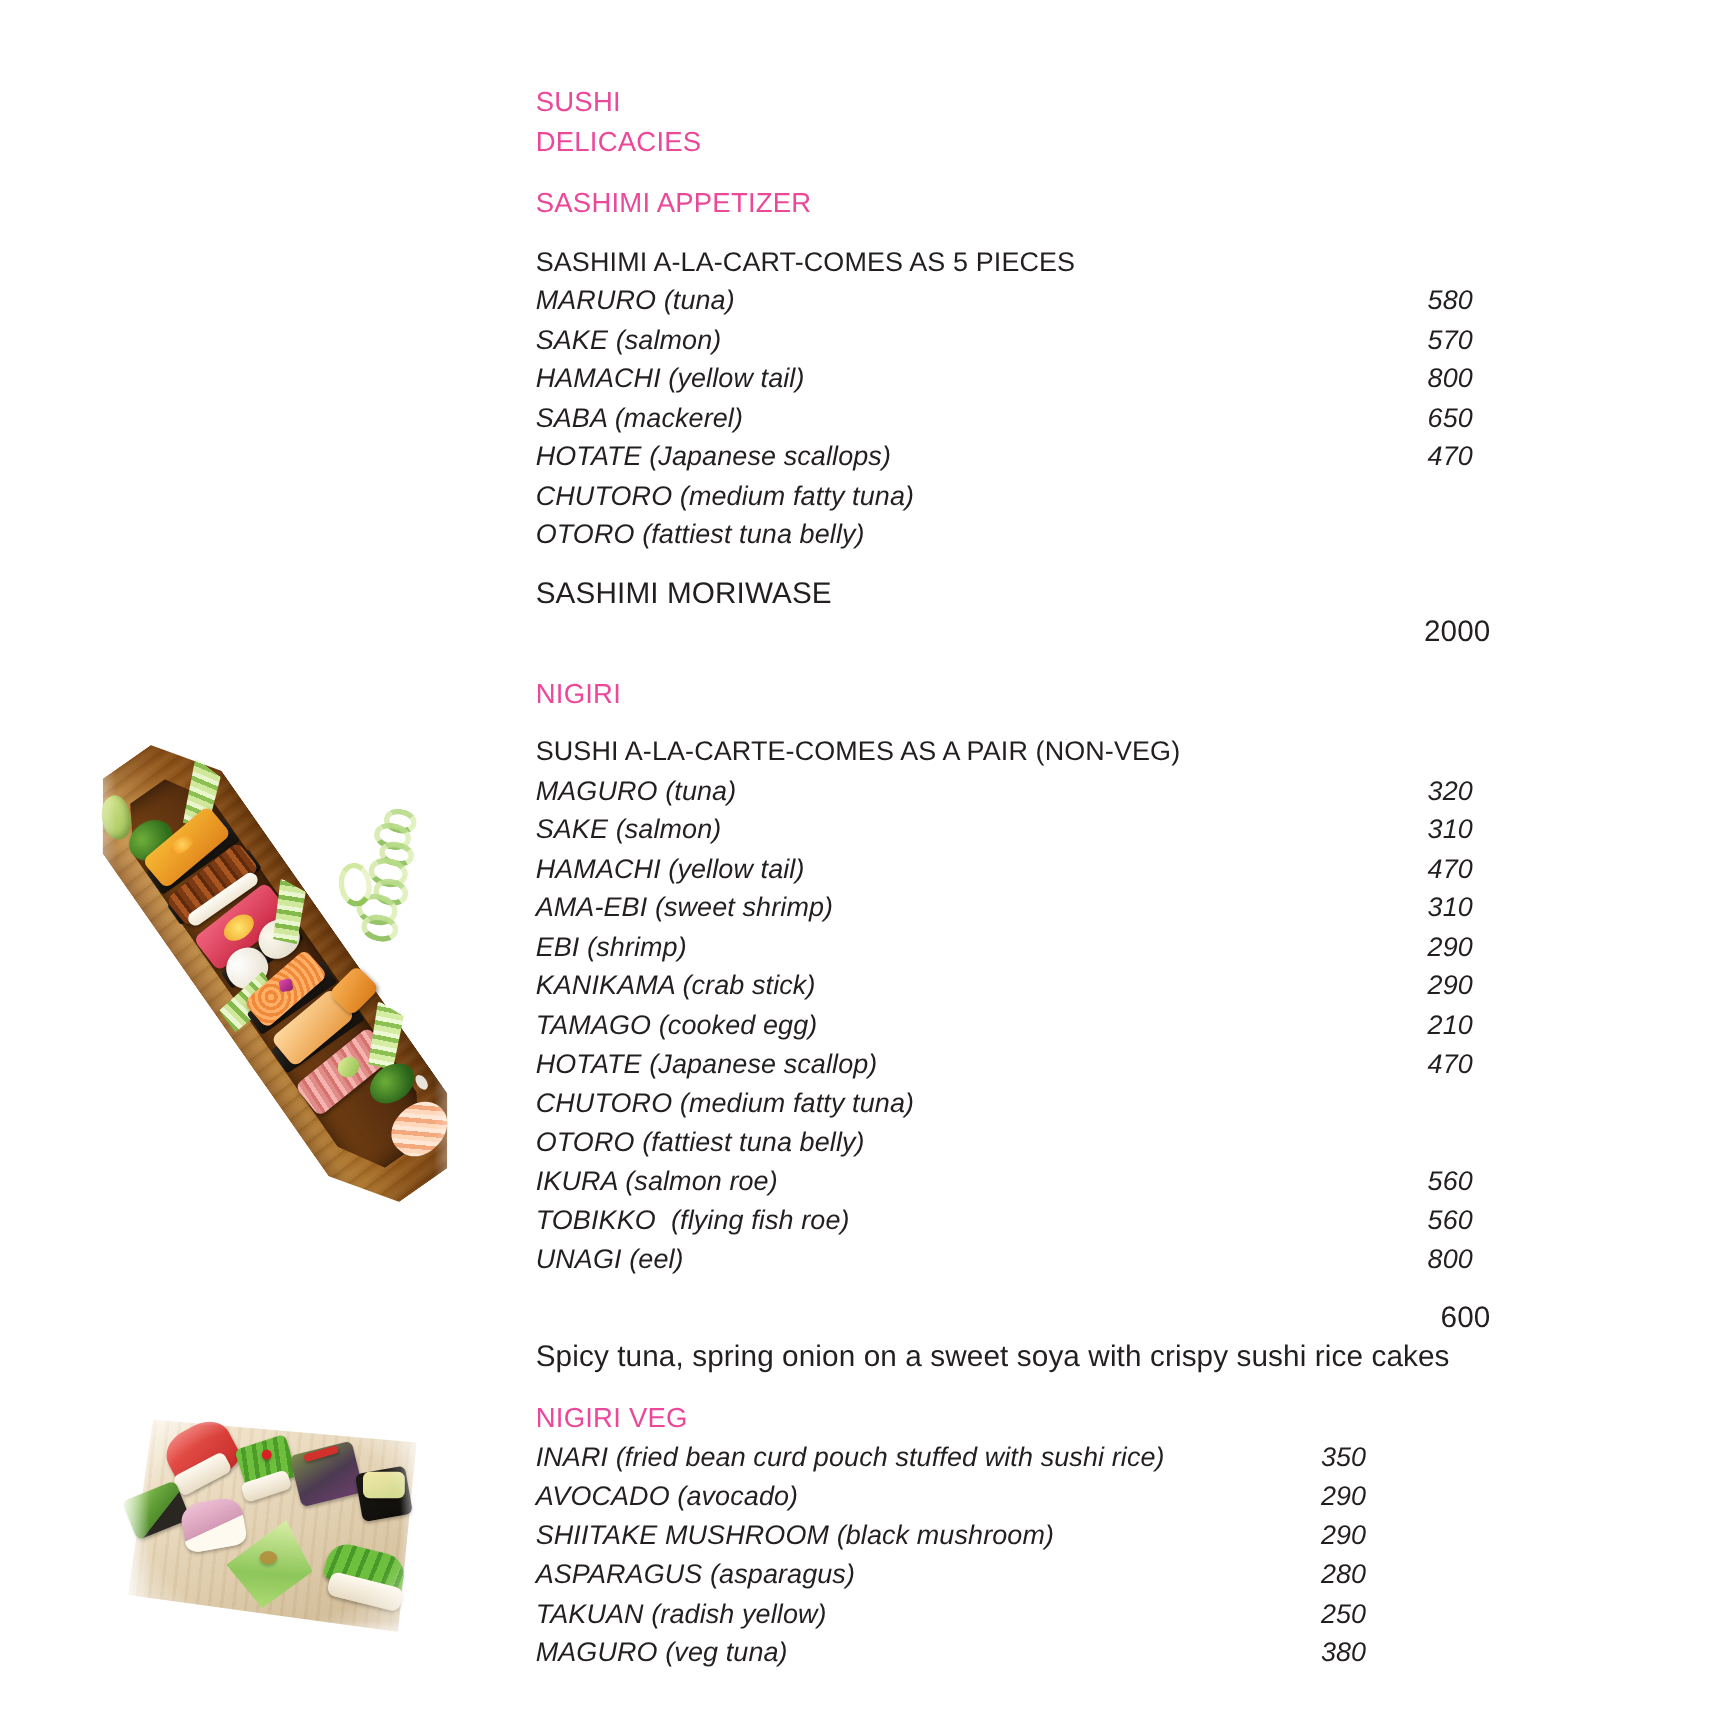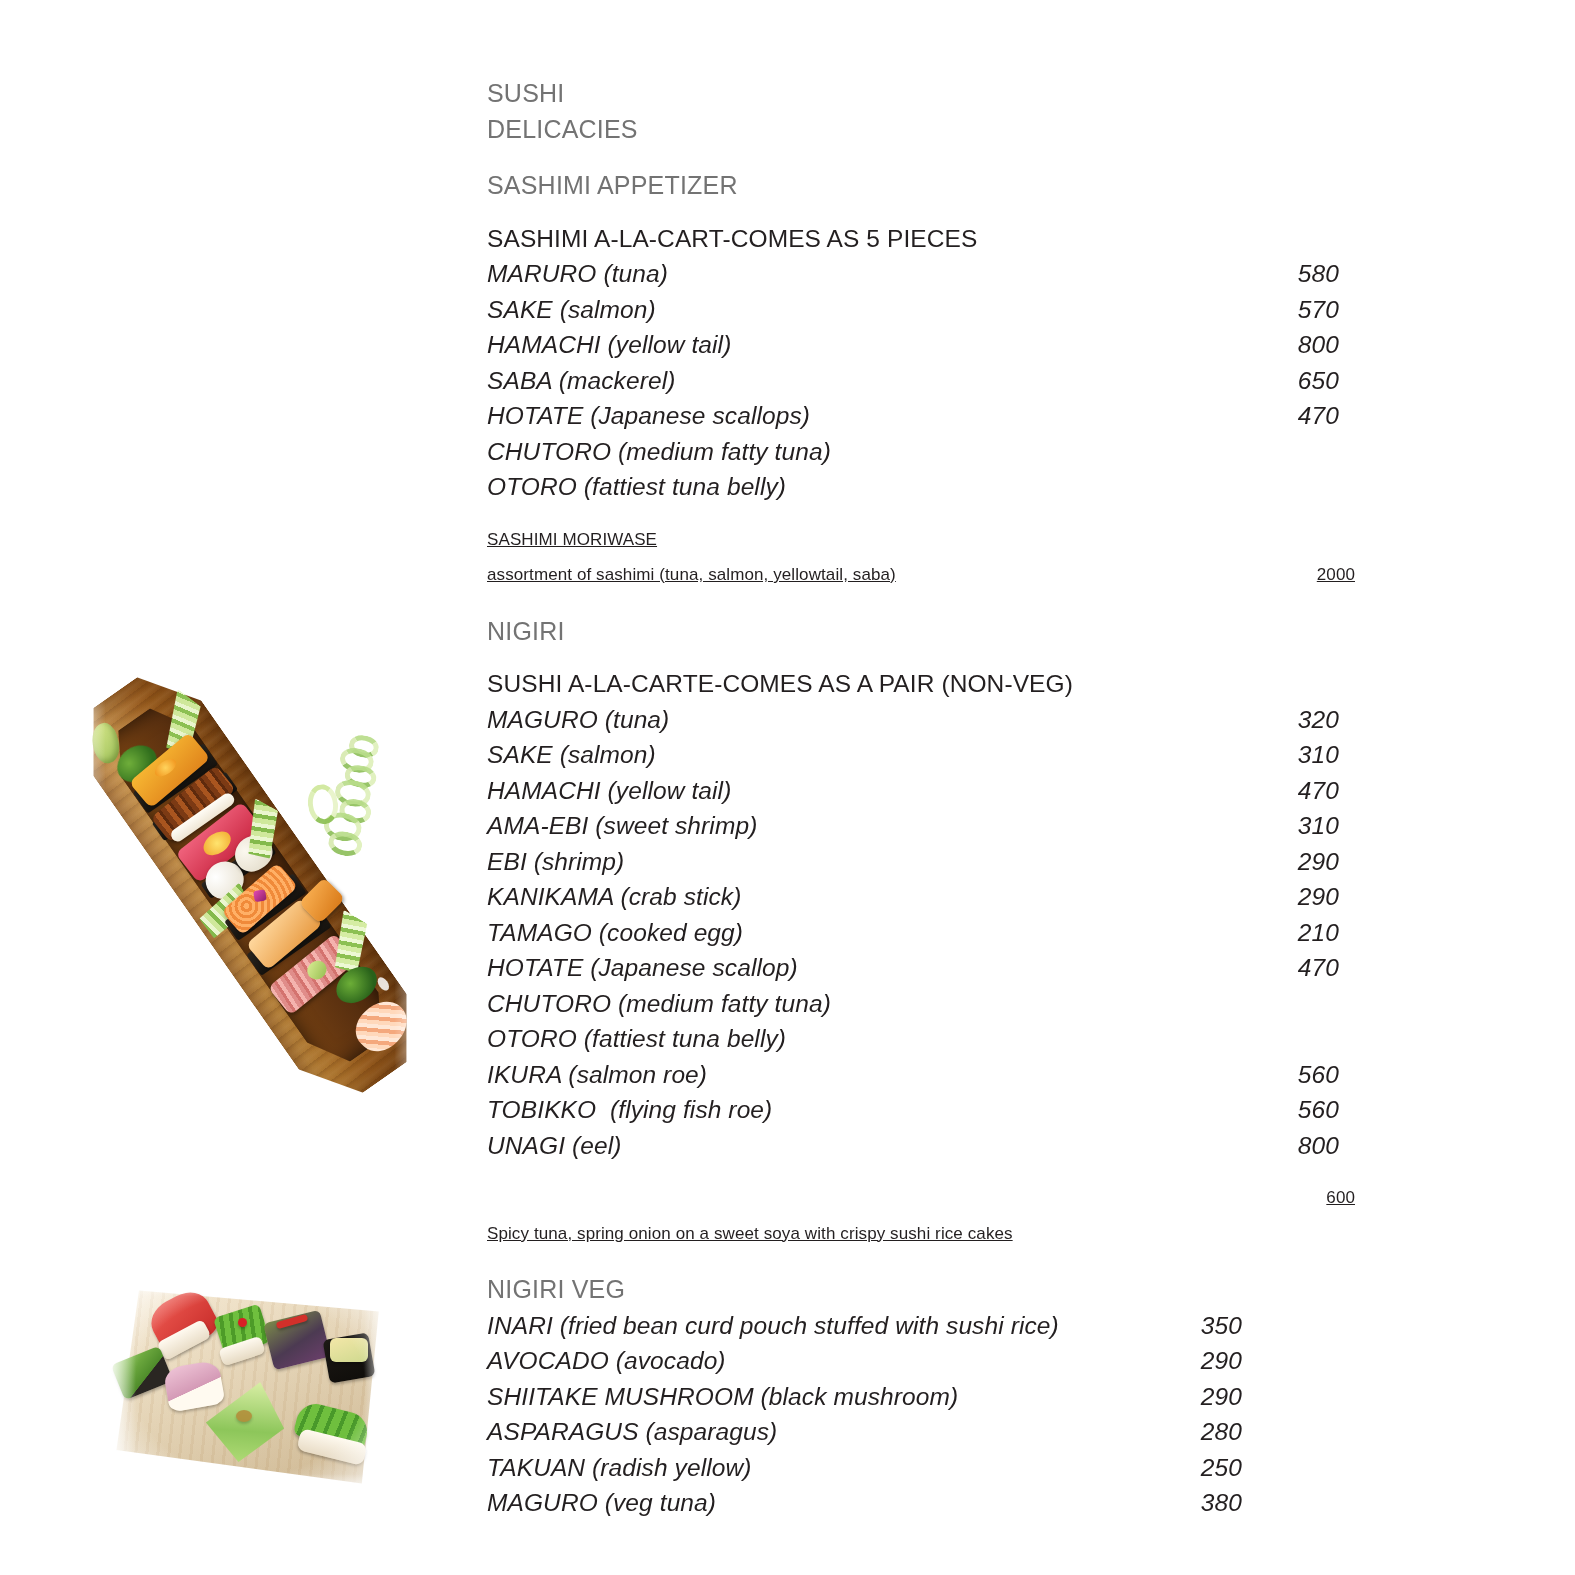--- a/index.html
+++ b/index.html
@@ -13,21 +13,21 @@
   }
 
   
   .menu-col{
     position:absolute;
     left:487px; top:76px;
     width:868px;
   }
 
   .sec-head{
-    color:#737373;
+    color:#ec4899;
     font-size:25px;
     line-height:35.5px;
     letter-spacing:.2px;
     white-space:pre-line;
   }
 
   .gap-lg{ height:21px; }
   .gap-md{ height:17px; }
 
   .sub-head{
@@ -52,24 +52,23 @@
   .row .pr{
     flex:0 0 auto;
     text-align:right;
     width:62px;
   }
   
   .rows.col-far .row .pr{ margin-right:16px; }
   .rows.col-near .row .pr{ margin-right:113px; }
 
   .desc{
-    font-size:17px;
+    font-size:27px;
     line-height:35.5px;
     letter-spacing:.1px;
-    text-decoration:underline;
   }
 
   .two-line{ display:flex; align-items:baseline; }
   .two-line .fill{ flex:1; }
   .two-line .pr{ width:62px; text-align:right; }
 
   
   .boat-wrap{
     position:absolute;
     left:60px; top:615px;
@@ -190,21 +189,20 @@
     <div class="row"><span class="nm">SABA (mackerel)</span><span class="fill"></span><span class="pr">650</span></div>
     <div class="row"><span class="nm">HOTATE (Japanese scallops)</span><span class="fill"></span><span class="pr">470</span></div>
     <div class="row"><span class="nm">CHUTORO (medium fatty tuna)</span><span class="fill"></span><span class="pr"></span></div>
     <div class="row"><span class="nm">OTORO (fattiest tuna belly)</span><span class="fill"></span><span class="pr"></span></div>
   </div>
 
   <div class="gap-md"></div>
 
   <div class="desc">SASHIMI MORIWASE</div>
   <div class="two-line">
-    <span class="desc">assortment of sashimi (tuna, salmon, yellowtail, saba)</span>
     <span class="fill"></span>
     <span class="desc pr">2000</span>
   </div>
 
   <div class="gap-lg"></div>
 
   <div class="sec-head">NIGIRI</div>
   <div class="gap-md"></div>
   <div class="sub-head">SUSHI A-LA-CARTE-COMES AS A PAIR (NON-VEG)</div>
 

